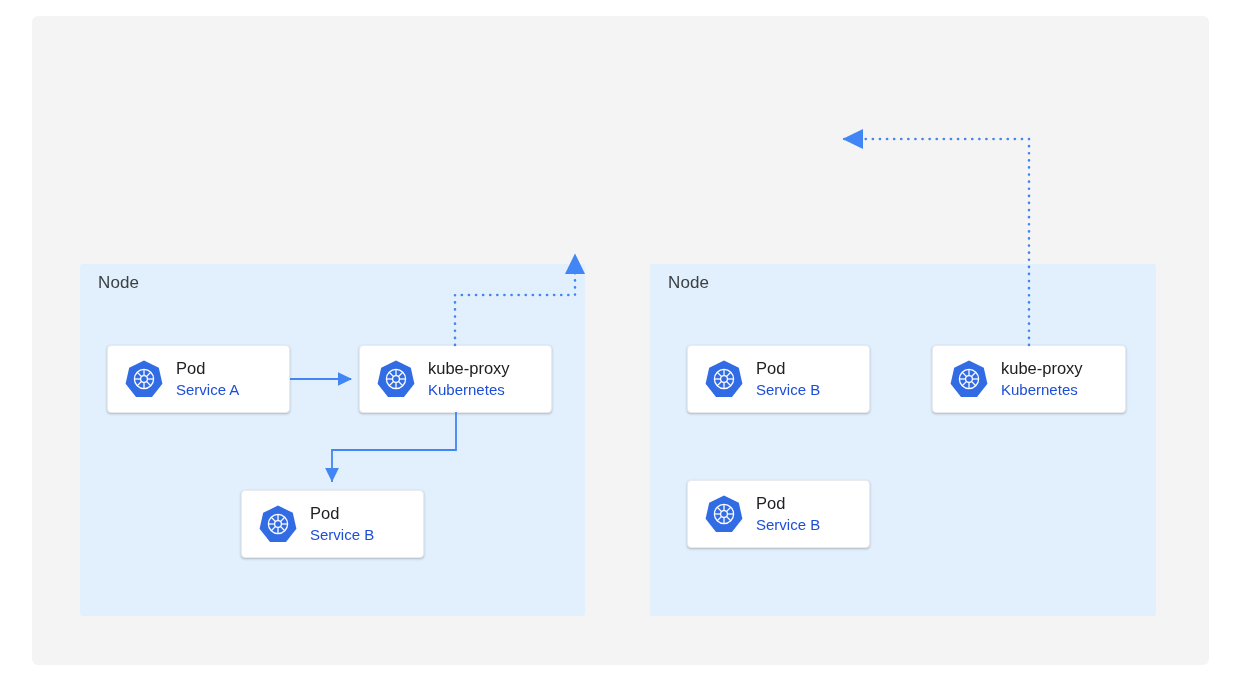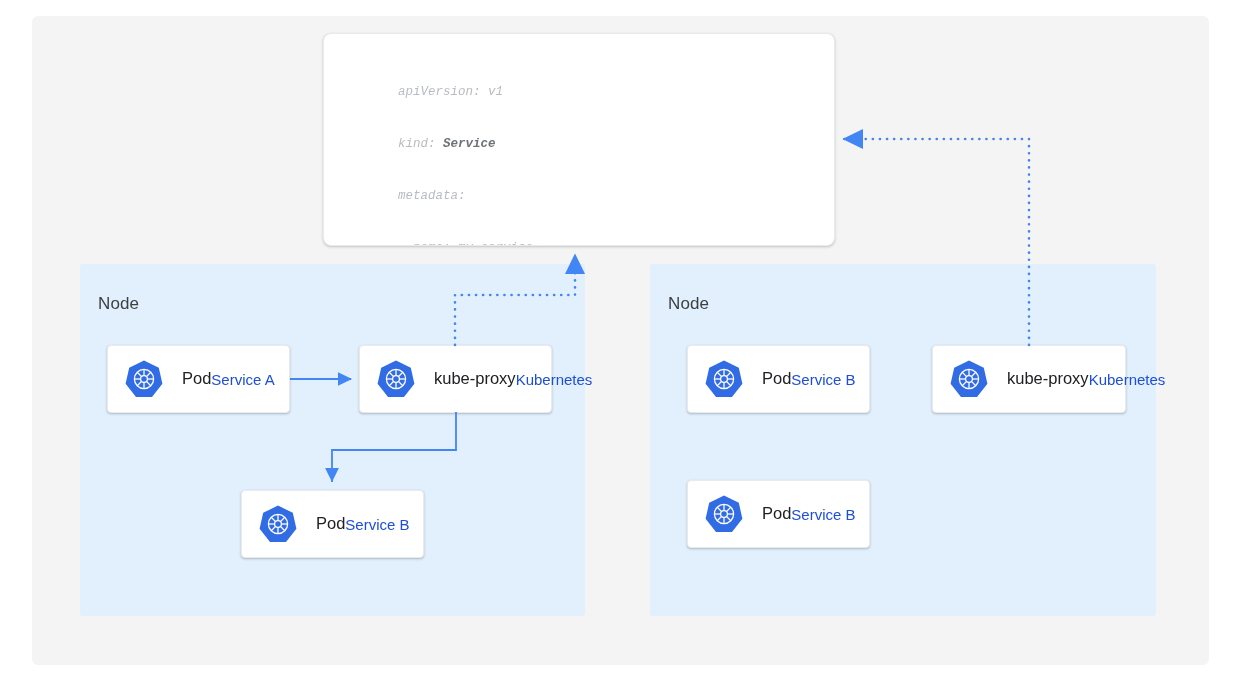--- a/index.html
+++ b/index.html
@@ -19,21 +19,21 @@
     border-radius: 6px;
   }
 
   .node-panel {
     position: absolute;
     background: #e2effc;
     border-radius: 3px;
   }
   .node-label {
     position: absolute;
-    left: 18px; top: 30px;
+    left: 18px; top: 9px;
     font-size: 17px;
     color: #3c4043;
     letter-spacing: .1px;
     white-space: nowrap;
   }
 
   
   .yaml-card {
     position: absolute;
     left: 323px; top: 33px;
@@ -68,23 +68,23 @@
     box-sizing: border-box;
     display: flex;
     align-items: center;
   }
   .card .k8s-icon {
     flex: 0 0 auto;
     margin-left: 16px;
     width: 40px; height: 40px;
   }
   .card .card-text {
-    margin-left: 18px;
+    margin-left: 12px;
     display: flex;
-    flex-direction: row;
+    flex-direction: column;
     justify-content: center;
     line-height: 1.18;
   }
   .card .card-title {
     font-size: 16.5px;
     color: #202124;
     white-space: nowrap;
   }
   .card .card-sub {
     font-size: 15px;
@@ -101,35 +101,20 @@
     pointer-events: none;
   }
 </style>
 </head>
 <body>
 
 <div id="stage">
 
   <div class="canvas"></div>
 
-  <div class="yaml-card">
-    <div class="yaml-body">
-      <div class="yaml-line"><span>apiVersion: v1</span><b></b></div>
-      <div class="yaml-line"><span>kind: </span><b>Service</b></div>
-      <div class="yaml-line"><span>metadata:</span><b></b></div>
-      <div class="yaml-line"><span>  name: my-service</span><b></b></div>
-      
-      
-      
-      
-      
-      
-      
-    </div>
-  </div>
 
   <div class="node-panel" style="left:80px; top:264px; width:505px; height:352px;">
     <div class="node-label">Node</div>
   </div>
 
   <div class="card" style="left:107px; top:345px; width:183px; height:68px;">
     <span class="k8s-icon">
       <svg viewBox="0 0 100 100" width="40" height="40" aria-hidden="true">
         <polygon points="50,4 87,22 96,62 70,95 30,95 4,62 13,22" fill="#326ce5"></polygon>
         <g stroke="#ffffff" stroke-width="3.2" fill="none">

